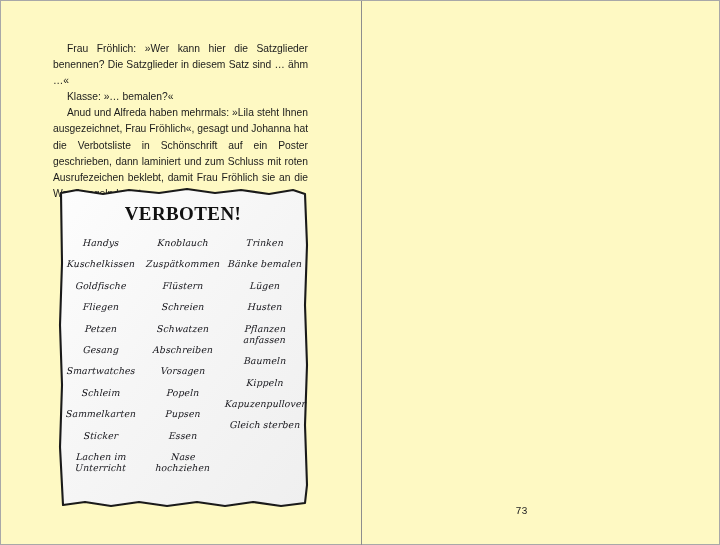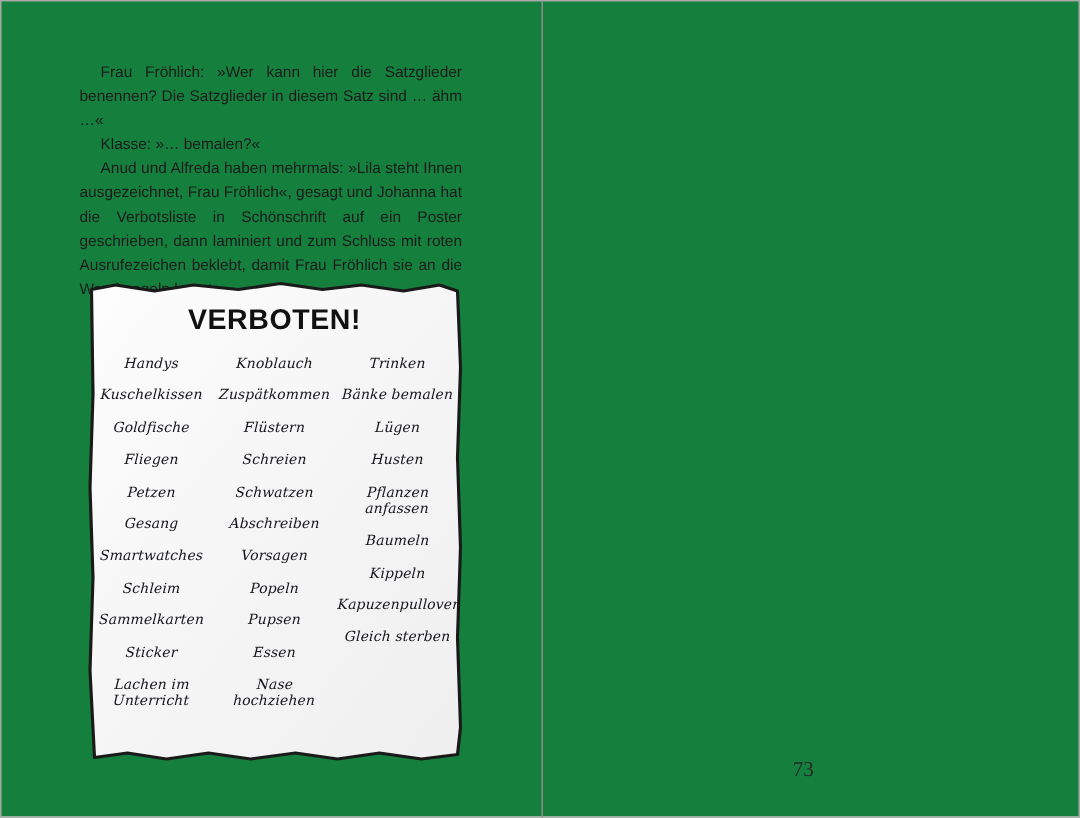--- a/index.html
+++ b/index.html
@@ -11,21 +11,21 @@
     width: 720px;
     height: 545px;
     font-family: "Liberation Sans", sans-serif;
     overflow: hidden;
   }
   .spread {
     position: relative;
     width: 720px;
     height: 545px;
     box-sizing: border-box;
-    background: #15803d;
+    background: #fef9c3;
     border: 1px solid #a8a8a8;
   }
   .gutter {
     position: absolute;
     left: 360px;
     top: 0;
     width: 1px;
     height: 545px;
     background: #8e8e8e;
   }
@@ -87,21 +87,21 @@
     top: 0;
     width: 256px;
     height: 325px;
   }
   .poster-title {
     position: absolute;
     top: 18px;
     left: 0;
     width: 256px;
     text-align: center;
-    font-family: Liberation Sans, sans-serif;
+    font-family: Liberation Serif, serif;
     font-weight: bold;
     font-size: 19px;
     letter-spacing: 0.4px;
     color: #111111;
   }
   .poster-cols {
     position: absolute;
     top: 52px;
     left: 6px;
     width: 244px;
@@ -121,26 +121,26 @@
     margin-bottom: 10.2px;
     letter-spacing: 0.1px;
     transform: skewX(-3deg);
   }
   .poster-item .brk {
     display: block;
   }
 
   .page-number {
     position: absolute;
-    left: 407px;
+    left: 393px;
     top: 505px;
     width: 255px;
     text-align: center;
-    font-family: Liberation Serif, serif;
-    font-size: 14px;
+    font-family: Liberation Mono, monospace;
+    font-size: 10px;
     color: #262626;
   }
 </style>
 </head>
 <body>
 
 <div class="spread">
 
   <div class="gutter"></div>
 

